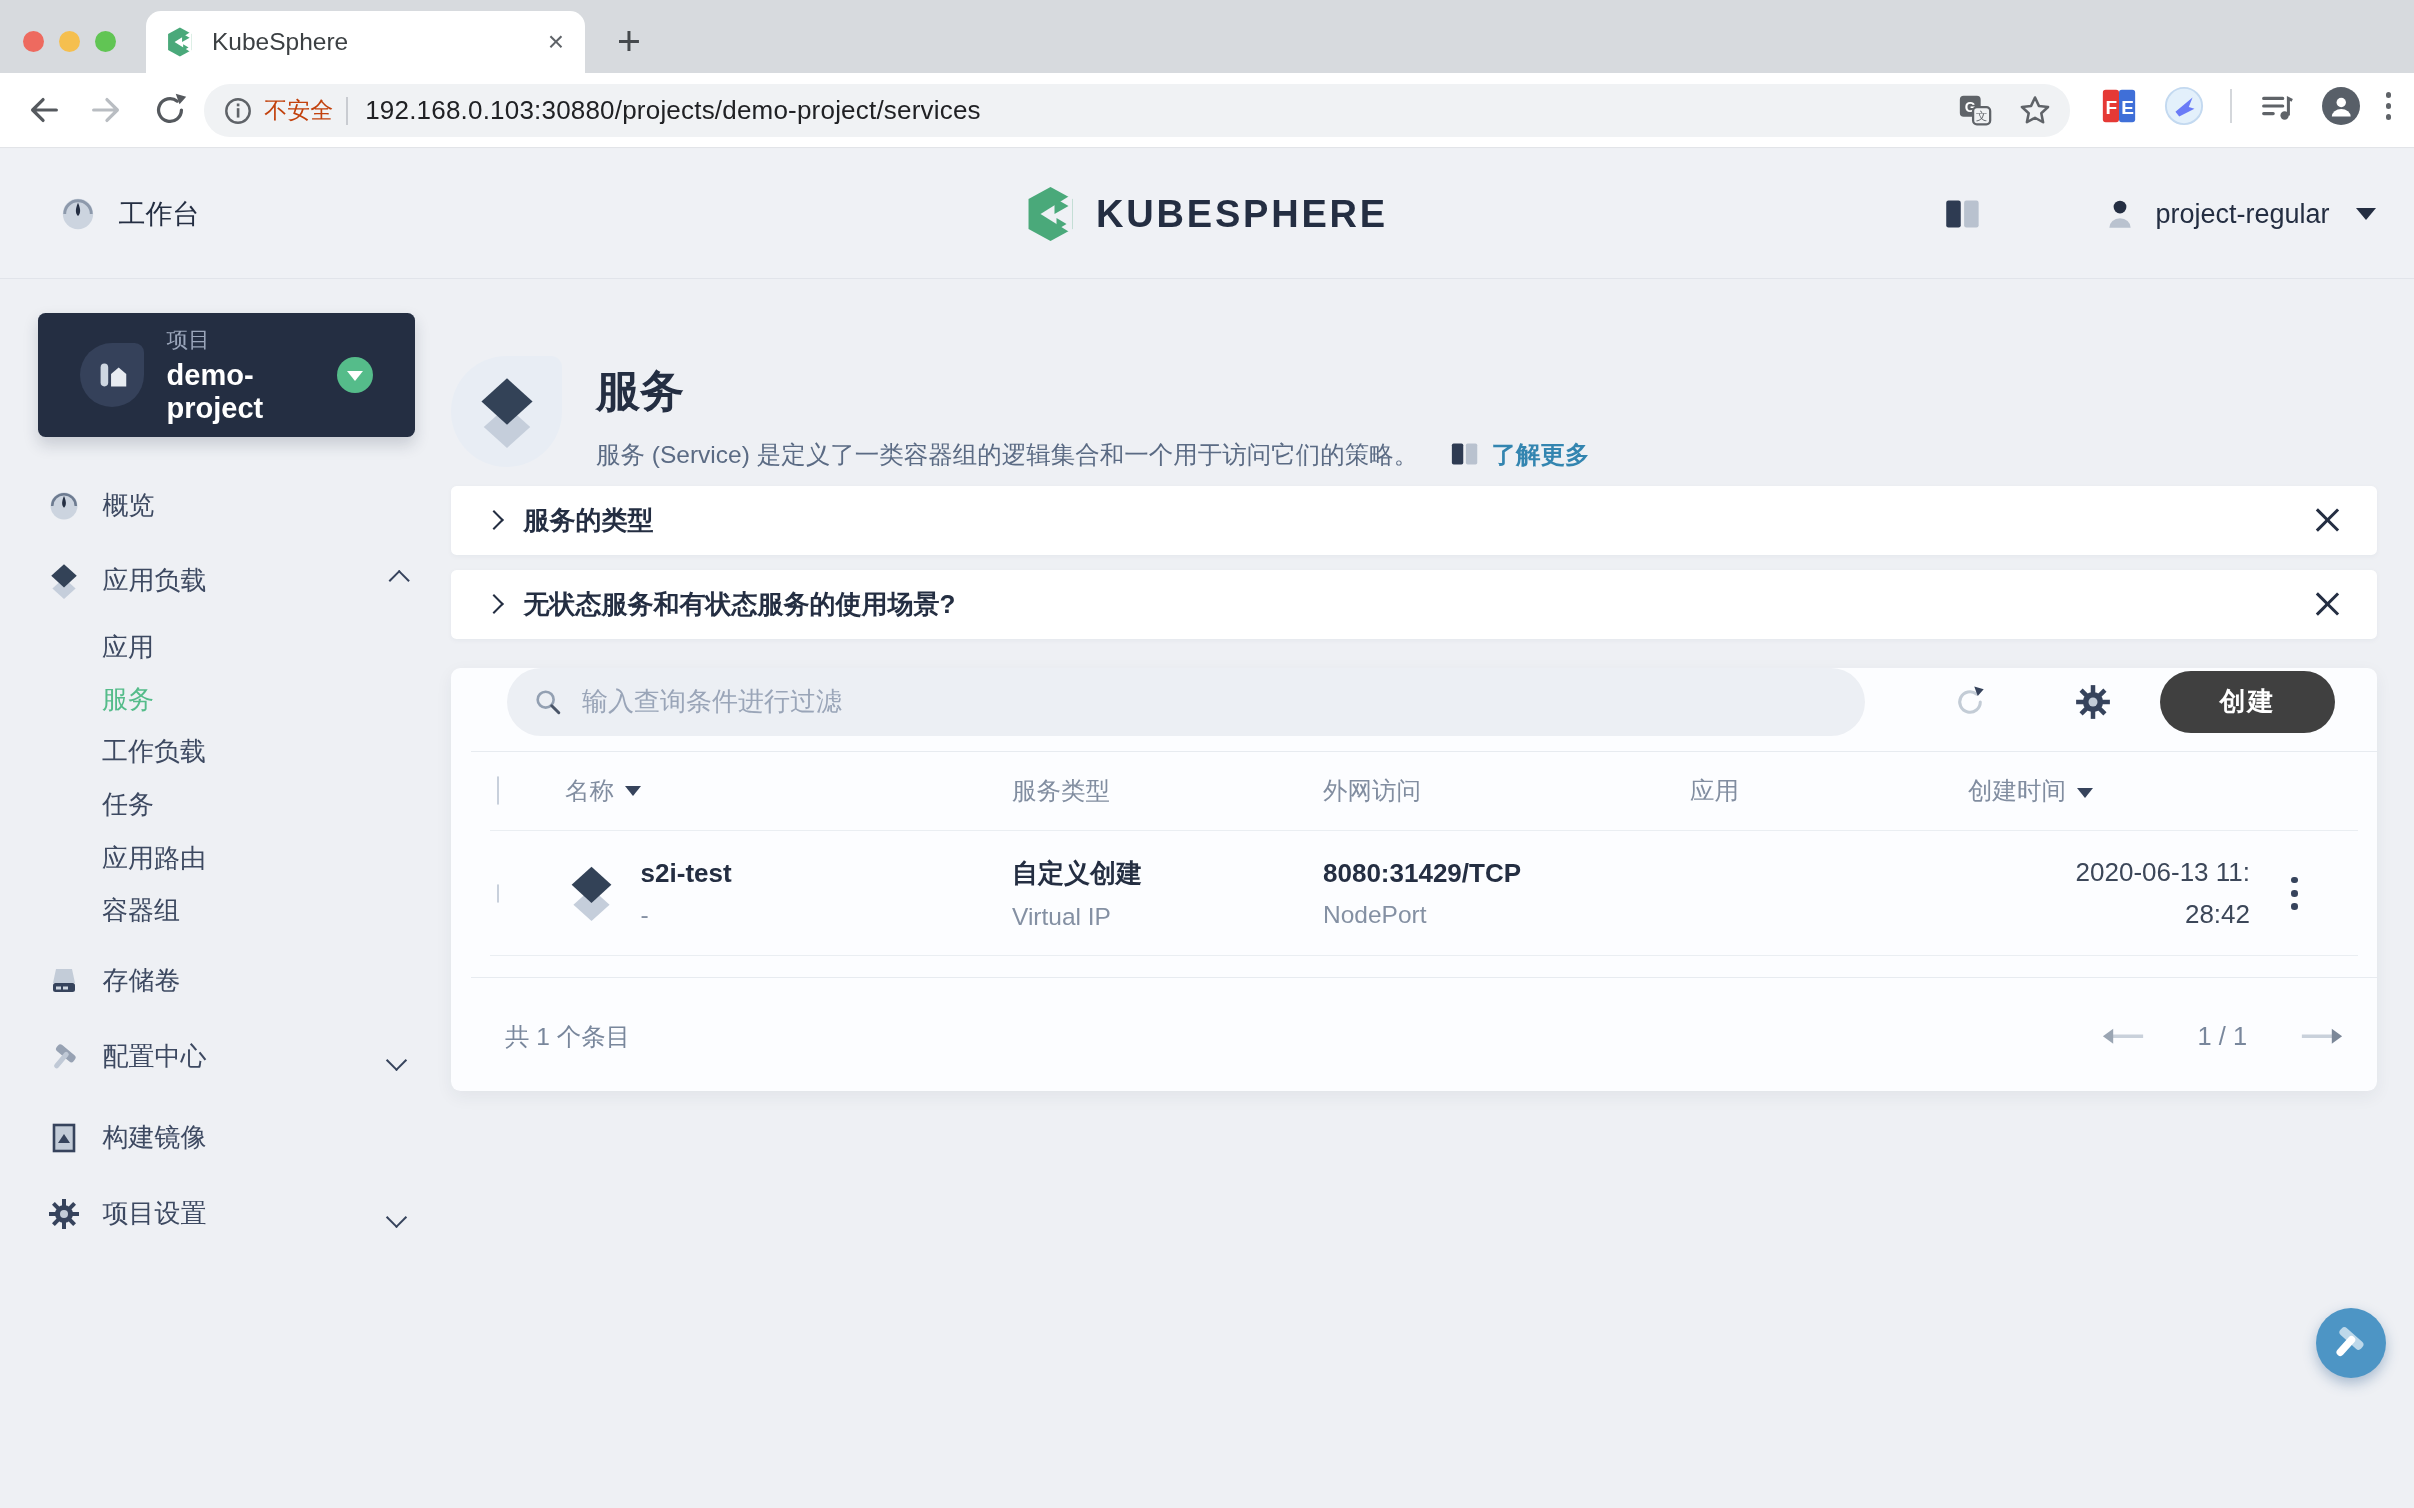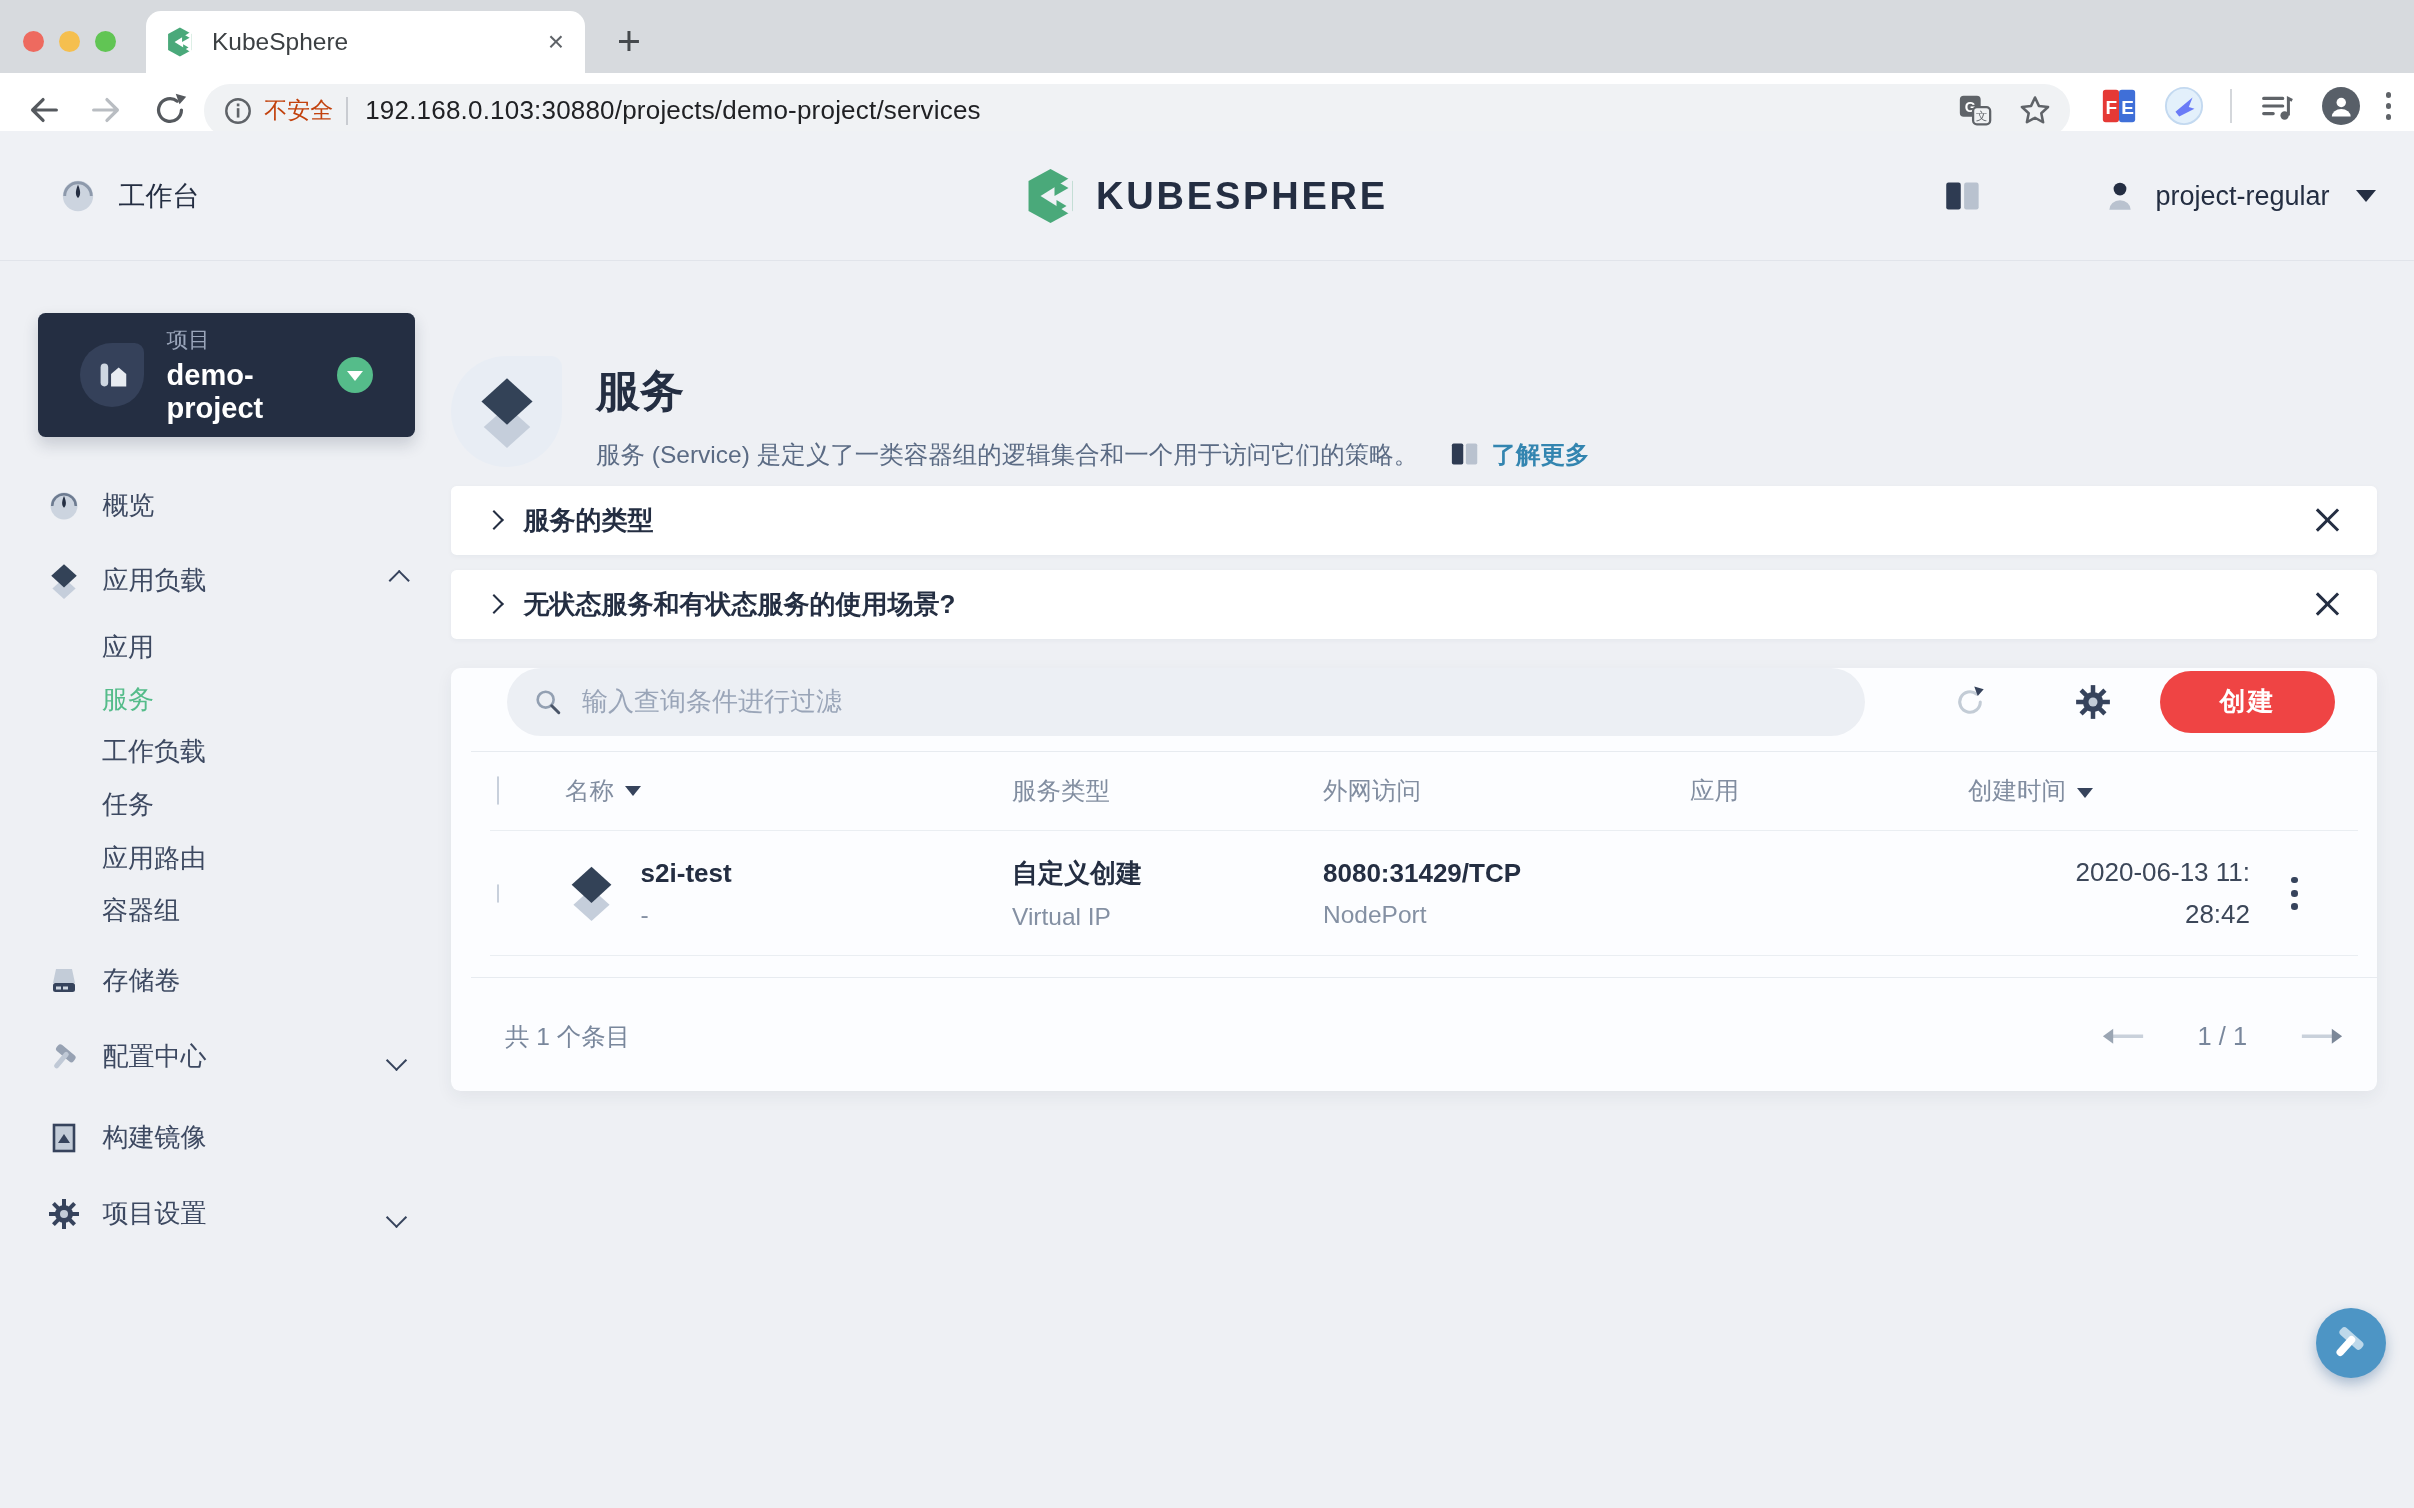--- a/index.html
+++ b/index.html
@@ -22,21 +22,21 @@
   .url-sep { width:1.9px; height:28px; background:#c9ccd1; margin-right:17px; }
   .url-text { font-size:26px; color:#202124; letter-spacing:0.2px; }
   .url-right { position:absolute; right:17px; display:flex; align-items:center; gap:24.5px; }
   .ext-row { position:absolute; right:22.6px; top:13px; display:flex; align-items:center; gap:26px; }
   .toolbar-sep { width:1.9px; height:34px; background:#d4d7db; }
   .avatar { width:38px; height:38px; border-radius:50%; background:#585f68; display:flex; align-items:center; justify-content:center; }
   .kebab-b { display:flex; flex-direction:column; gap:5.6px; }
   .kebab-b i { width:5.6px; height:5.6px; border-radius:50%; background:#5f6368; }
 
   
-  .ks-header { position:absolute; top:131px; left:0; width:2414px; height:130px; background:#eff1f5; border-bottom:0.9px solid #e1e4ea; }
+  .ks-header { position:absolute; top:149px; left:0; width:2414px; height:130px; background:#eff1f5; border-bottom:0.9px solid #e1e4ea; }
   .workbench { position:absolute; left:60px; top:0; height:130px; display:flex; align-items:center; gap:22.6px; cursor:pointer; }
   .workbench span { font-size:27px; color:#242e42; }
   .ks-logo { position:absolute; left:50%; top:0; transform:translateX(-50%); height:130px; display:flex; align-items:center; gap:17px; }
   .ks-logo-text { font-size:38px; font-weight:700; color:#242e42; letter-spacing:2.8px; }
   .hdr-right { position:absolute; right:38px; top:0; height:130px; display:flex; align-items:center; }
   .user-box { display:flex; align-items:center; gap:19px; margin-left:122px; cursor:pointer; }
   .user-name { font-size:27px; color:#242e42; }
   .caret-down { width:0; height:0; border-left:10.4px solid transparent; border-right:10.4px solid transparent; border-top:12.2px solid #242e42; margin-left:7.5px; }
 
   
@@ -74,21 +74,21 @@
   .x-close { position:relative; width:28px; height:28px; cursor:pointer; }
   .x-close:before,.x-close:after { content:""; position:absolute; left:13px; top:-0.9px; width:2.8px; height:30px; background:#242e42; }
   .x-close:before { transform:rotate(45deg); } .x-close:after { transform:rotate(-45deg); }
 
   .card { margin-top:29px; background:#fcfdff; border-radius:9.4px; box-shadow:0 5.6px 17px rgba(36,46,66,.06); padding-bottom:9.4px;padding-left:20px; }
   .card-toolbar { height:68px; margin:17px 21px 15px; display:flex; align-items:center; }
   .searchbox { width:1358px; height:68px; margin-left:15px; background:#eceff4; border-radius:34px; display:flex; align-items:center; padding:0 26px; }
   .searchbox input { border:none; outline:none; background:transparent; font-size:26px; color:#242e42; margin-left:19px; width:1224px; font-family:inherit; }
   .searchbox input::placeholder { color:#9aa5b8; }
   .tool-ic { margin-left:87px; cursor:pointer; display:flex; }
-  .btn-create { margin-left:auto; margin-right:21px; width:175px; height:62px; background:#ef4444; color:#fff; border:none; border-radius:31px; font-size:26px; font-weight:700; letter-spacing:1.9px; cursor:pointer; font-family:inherit; }
+  .btn-create { margin-left:auto; margin-right:21px; width:175px; height:62px; background:#404040; color:#fff; border:none; border-radius:31px; font-size:26px; font-weight:700; letter-spacing:1.9px; cursor:pointer; font-family:inherit; }
   .full-div { height:0.9px; background:#e7ebf0; }
   .inset-div { height:0.9px; background:#eaeef2; margin:0 19px; }
 
   .thead,.trow { display:flex; align-items:center; padding:0 26px; }
   .thead { height:79px; font-size:24.5px; color:#818da0; }
   .trow { height:124px; }
   .col-check { width:68px; } .col-name { width:447px; display:flex; align-items:center; }
   .col-type { width:311px; } .col-ext { width:367px; } .col-app { width:278px; }
   .col-time { width:282px; } .col-act { width:89px; display:flex; justify-content:center; }
   .checkbox { width:30px; height:30px; border:1.9px solid #c8d0dc; border-radius:5.6px; background:#fff; cursor:pointer; }

